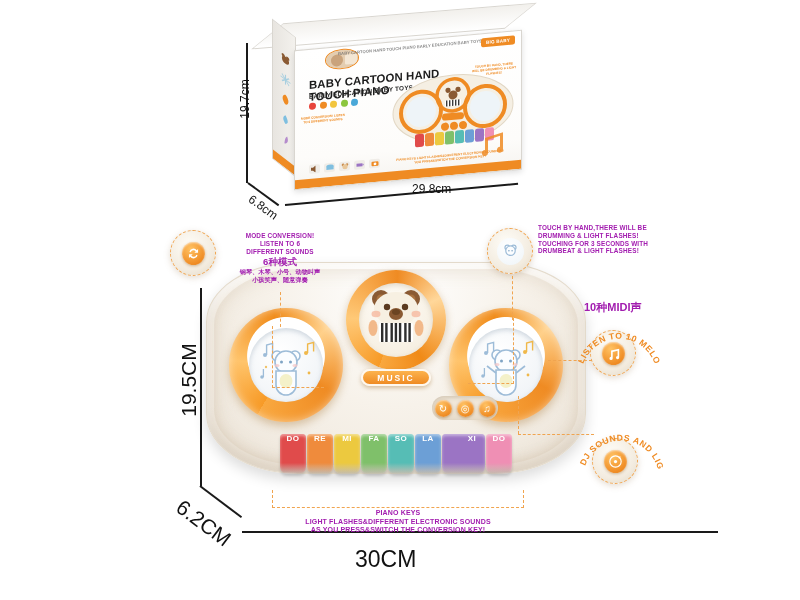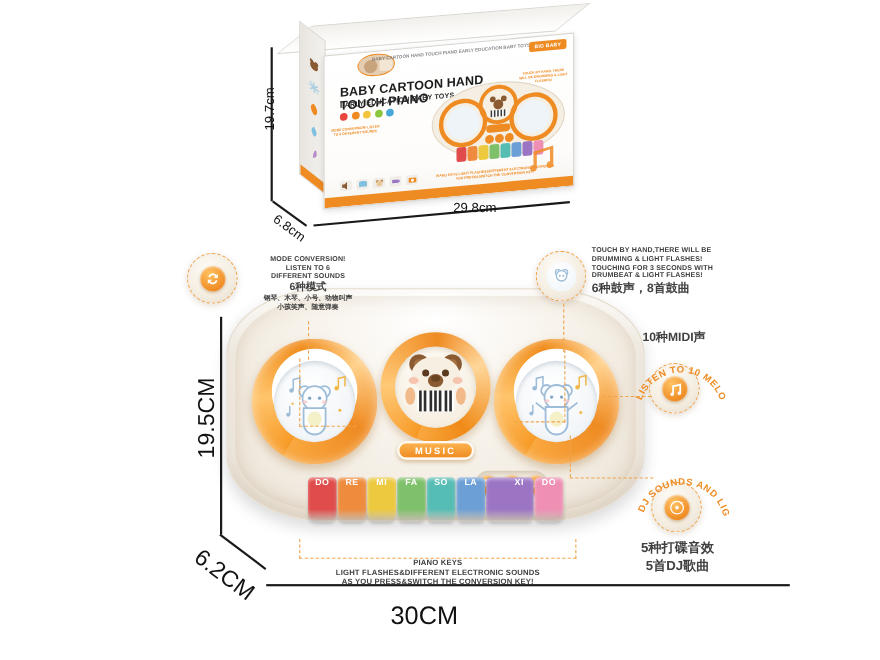--- a/index.html
+++ b/index.html
@@ -102,21 +102,21 @@
     display:flex; align-items:center; justify-content:center;
   }
   .drum-face{ width:74px; height:74px; border-radius:50%;
     background:radial-gradient(circle at 42% 34%, #ffffff, #f2f5f8 70%, #e8eef3 100%);
     box-shadow: inset 0 2px 5px rgba(130,150,170,.35);
     display:flex;align-items:center;justify-content:center; }
   #drum-left{ left:23px; top:46px; }
   #drum-right{ right:23px; top:46px; }
 
   
-  .center-mod{ position:absolute; left:118px; top:8px; width:144px; height:130px;margin-top:32px; }
+  .center-mod{ position:absolute; left:118px; top:8px; width:144px; height:130px; }
   .bear-ring{ position:absolute; left:22px; top:0px; width:100px; height:100px;
     border-radius:50%;
     background: conic-gradient(from 200deg,#f79a26,#ffc977 20%,#ef8b23 45%,#ffd79a 62%,#f08a17 85%,#f9a83f 100%);
     box-shadow:0 3px 8px rgba(160,110,40,.35);
     display:flex;align-items:center;justify-content:center;}
   .bear-face{ width:74px;height:74px;border-radius:50%;
     background:radial-gradient(circle at 44% 32%,#fffdf8,#f6efe2 72%,#efe5d4 100%);
     position:relative; overflow:hidden;
     box-shadow:inset 0 2px 5px rgba(170,150,120,.3);}
   .music-pill{ position:absolute; left:37px; top:99px; width:70px; height:17px;
@@ -136,21 +136,21 @@
     display:flex;align-items:center;justify-content:center; color:#fff;}
   
   .keys{ position:absolute; left:74px; top:172px; width:232px; height:40px;
     display:flex; gap:1px; }
   .key{ flex:1; border-radius:4px 4px 7px 7px;
     display:flex;align-items:flex-start;justify-content:center;
     color:#fff; font-size:8px; font-weight:bold; letter-spacing:.4px;
     box-shadow: inset 0 2px 3px rgba(255,255,255,.45), 0 2px 3px rgba(0,0,0,.16);}
 
   
-  .callout{ position:absolute; color:#404040; font-weight:bold;
+  .callout{ position:absolute; color:#a21caf; font-weight:bold;
     line-height:1.22; }
   .co-en{ font-size:6.4px; letter-spacing:.15px; }
   .co-cn{ font-size:9.5px; margin-top:1px; }
   .co-cn-sm{ font-size:6.2px; line-height:1.35; }
   .cobtn{ position:absolute; width:46px; height:46px; border-radius:50%;
     border:1.6px dashed #f0a44f;
     display:flex;align-items:center;justify-content:center;
     background:radial-gradient(circle at 42% 34%,#fffdf8,#f3ece0 62%,#e4d9c6 100%);
     box-shadow:0 2px 6px rgba(150,120,80,.25);}
   .cobtn-core{ width:23px;height:23px;border-radius:50%;
@@ -494,21 +494,20 @@
           <circle cx="10" cy="11" r="1" fill="#7fa4c4"></circle>
           <circle cx="14" cy="11" r="1" fill="#7fa4c4"></circle>
         </svg>
     </div>
   </div>
   <div class="callout" style="left:538px; top:224px; width:172px;">
     <div class="co-en">TOUCH BY HAND,THERE WILL BE</div>
     <div class="co-en">DRUMMING &amp; LIGHT FLASHES!</div>
     <div class="co-en">TOUCHING FOR 3 SECONDS WITH</div>
     <div class="co-en">DRUMBEAT &amp; LIGHT FLASHES!</div>
-    <div class="co-cn" style="font-size:11px;">6种鼓声，8首鼓曲</div>
   </div>
   <div class="dashv" style="left:512px; top:276px; height:44px;"></div>
   <div class="dashbox" style="left:468px; top:318px; width:46px; height:66px; border-left:none; border-top:none;"></div>
 
   <div class="cobtn" style="left:590px; top:330px;">
     <div class="cobtn-core">
       <svg width="13" height="13" viewBox="0 0 16 16">
           <path d="M5 12a2 2 0 1 0 2 2V6l6-1.5V11a2 2 0 1 0 2 2V2L5 4.2z" fill="#fff"></path>
         </svg>
     </div>
@@ -530,24 +529,20 @@
           <path d="M12 4 l2-2" stroke="#fff" stroke-width="1.4"></path>
         </svg>
     </div>
   </div>
   <svg class="curvetxt" style="left:578px; top:418px;" viewBox="0 0 86 86">
     <defs>
         <path id="arcDj" d="M6,52 A38,38 0 0 1 80,52" fill="none"></path>
       </defs>
     <text><textPath href="#arcDj" startOffset="4%" id="djCurveText">DJ SOUNDS AND LIGHT!</textPath></text>
   </svg>
-  <div class="callout" style="left:556px; top:490px; width:120px; text-align:center;">
-    <div class="co-cn" style="font-size:12px;">5种打碟音效</div>
-    <div class="co-cn" style="font-size:12px;">5首DJ歌曲</div>
-  </div>
   <div class="dashline" style="left:518px; top:434px; width:76px;"></div>
   <div class="dashv" style="left:518px; top:396px; height:38px;"></div>
 
   <div class="dashbox" style="left:272px; top:490px; width:252px; height:18px; border-top:none;"></div>
   <div class="callout" style="left:258px; top:509px; width:280px; text-align:center;">
     <div class="co-en" style="font-size:7px;">PIANO KEYS</div>
     <div class="co-en" style="font-size:7px;">LIGHT FLASHES&amp;DIFFERENT ELECTRONIC SOUNDS</div>
     <div class="co-en" style="font-size:7px;">AS YOU PRESS&amp;SWITCH THE CONVERSION KEY!</div>
   </div>
 

